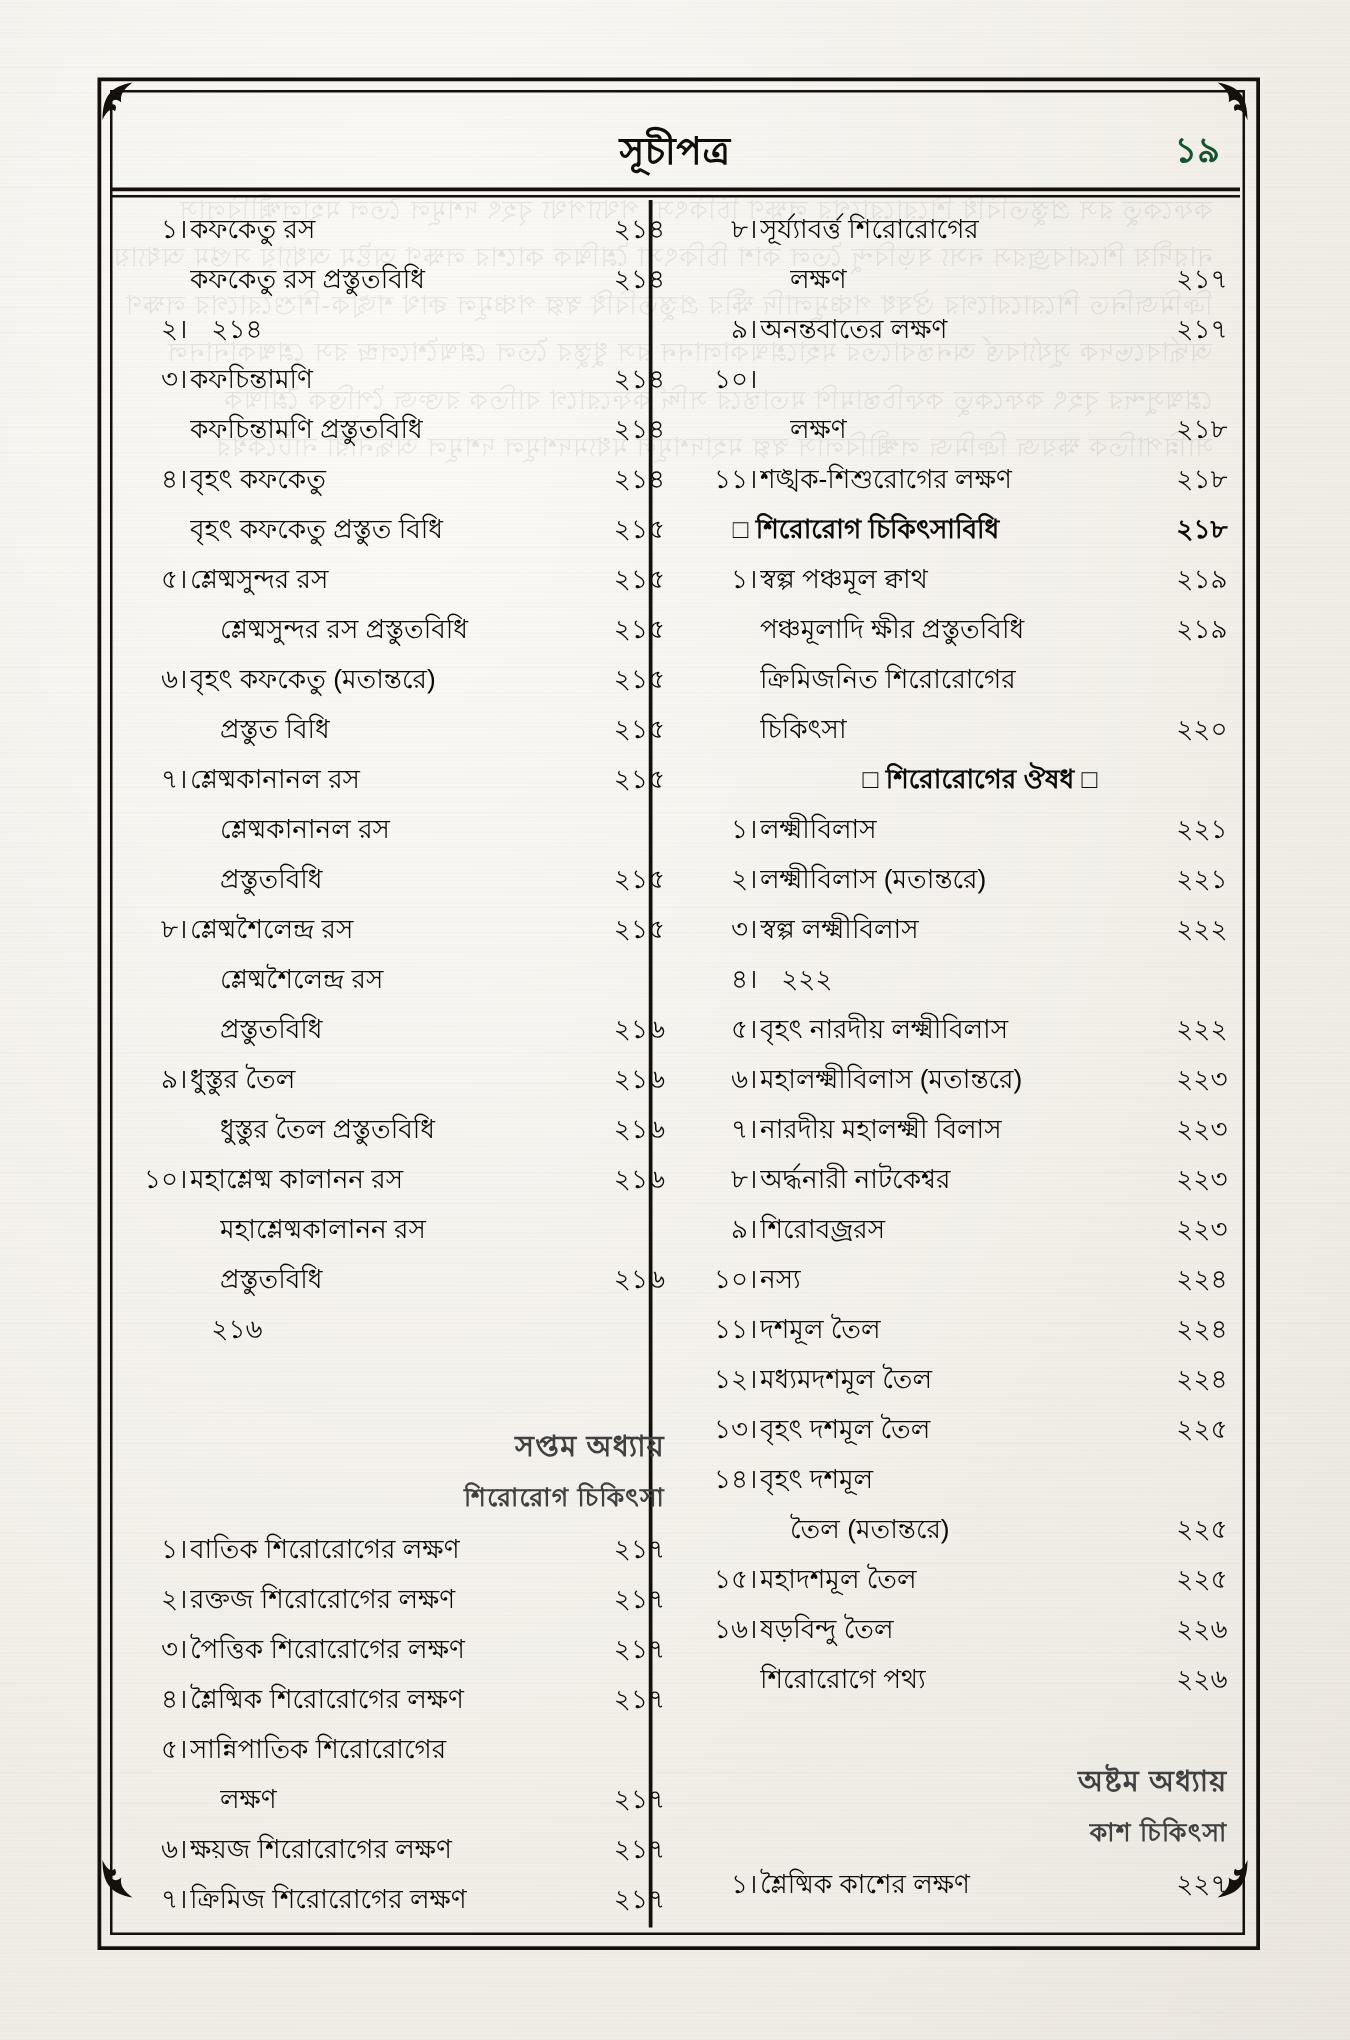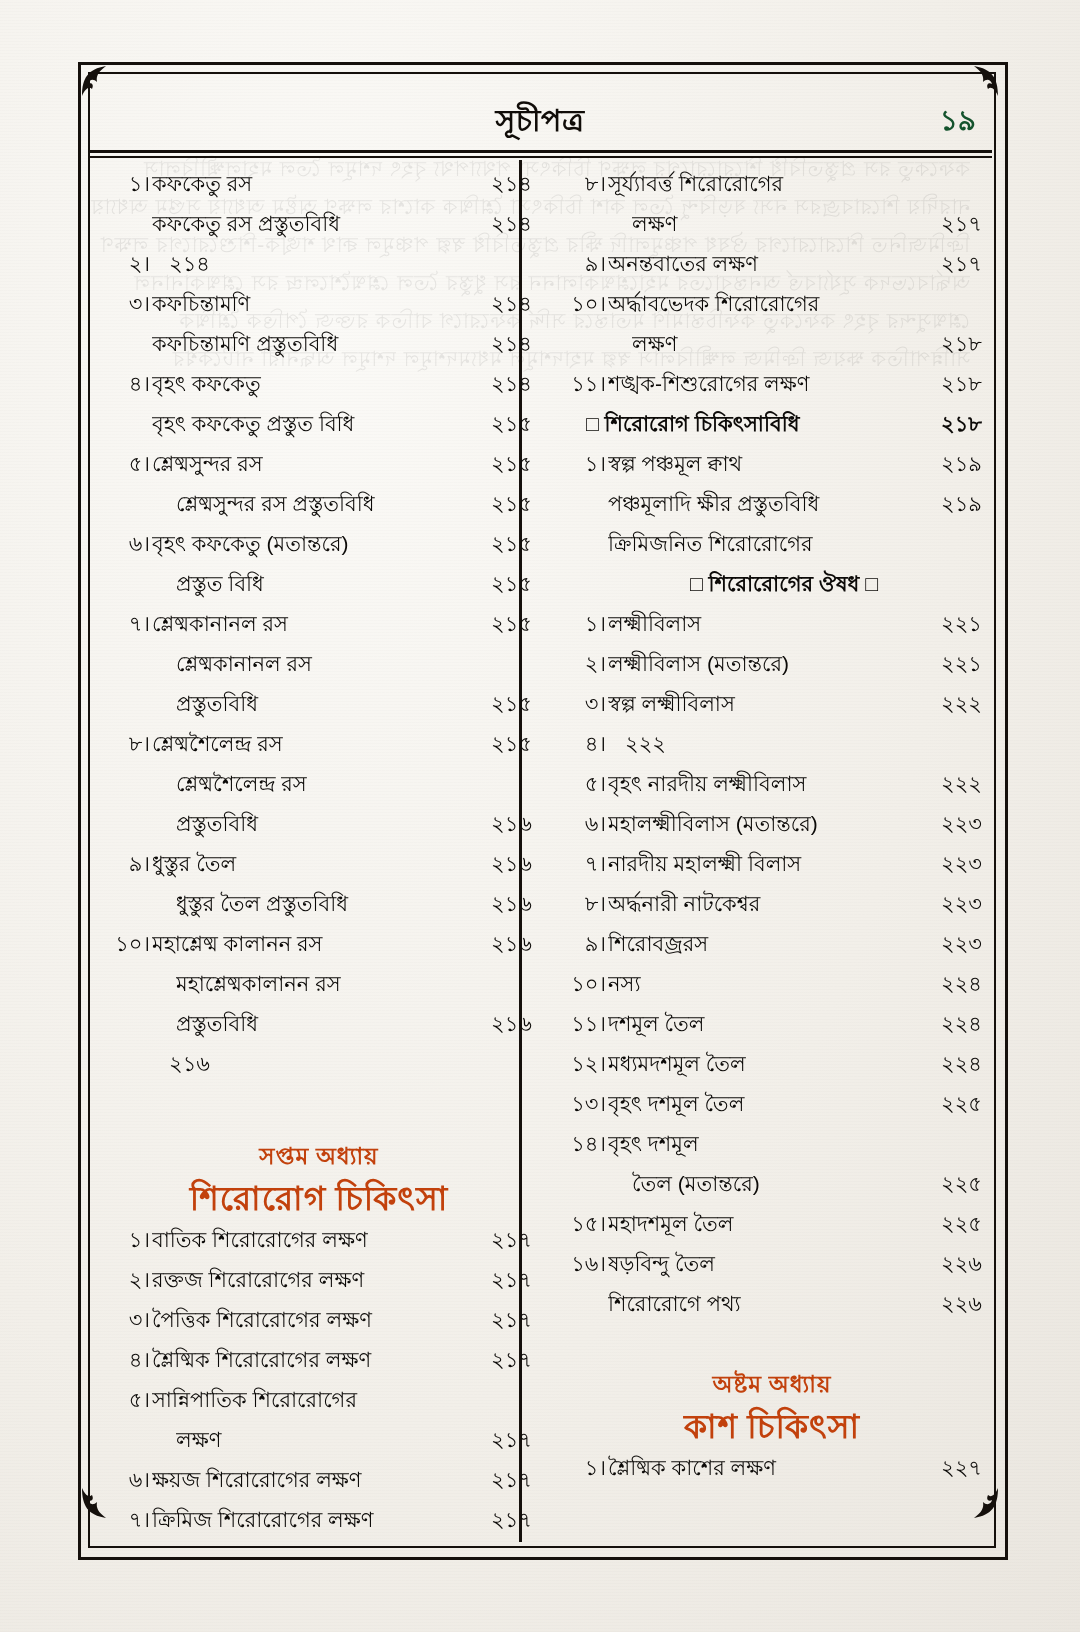--- a/index.html
+++ b/index.html
@@ -170,30 +170,30 @@
   .toc-section {
     font-weight: 700;
     margin-left: 24px;
   }
   .toc-center {
     justify-content: center;
   }
 
   
   .chapter-head {
-    text-align: center;
-    font-family: Liberation Serif, serif;
-    color: #c2410c;
+    text-align: right;
+    font-family: Liberation Sans, sans-serif;
+    color: #404040;
     font-weight: 700;
     font-size: 23px;
     line-height: 42px;
     letter-spacing: 1px;
   }
   .chapter-head .ch-sub {
-    font-size: 33px;
+    font-size: 20px;
     letter-spacing: 1px;
   }
   .spacer-md { height: 40px; }
   .spacer-lg { height: 52px; }
 </style>
 </head>
 <body>
 
 <div class="page-sheet"></div>
 
@@ -404,21 +404,20 @@
         <span class="toc-label">লক্ষণ</span>
         <span class="toc-page">২১৭</span>
       </div>
       <div class="toc-line ind-0">
         <span class="toc-num">৯।</span>
         <span class="toc-label">অনন্তবাতের লক্ষণ</span>
         <span class="toc-page">২১৭</span>
       </div>
       <div class="toc-line ind-0">
         <span class="toc-num">১০।</span>
-        <span class="toc-label">অর্দ্ধাবভেদক শিরোরোগের</span>
         <span class="toc-page"></span>
       </div>
       <div class="toc-line ind-1">
         <span class="toc-num"></span>
         <span class="toc-label">লক্ষণ</span>
         <span class="toc-page">২১৮</span>
       </div>
       <div class="toc-line ind-0">
         <span class="toc-num">১১।</span>
         <span class="toc-label">শঙ্খক-শিশুরোগের লক্ষণ</span>
@@ -435,20 +434,25 @@
       </div>
       <div class="toc-line ind-0 tight">
         <span class="toc-num"></span>
         <span class="toc-label">পঞ্চমূলাদি ক্ষীর প্রস্তুতবিধি</span>
         <span class="toc-page">২১৯</span>
       </div>
       <div class="toc-line ind-0">
         <span class="toc-num"></span>
         <span class="toc-label">ক্রিমিজনিত শিরোরোগের</span>
         <span class="toc-page"></span>
+      </div>
+      <div class="toc-line ind-0">
+        <span class="toc-num"></span>
+        <span class="toc-label">চিকিৎসা</span>
+        <span class="toc-page">২২০</span>
       </div>
       <div class="toc-line toc-center toc-section">
         <span>□ শিরোরোগের ঔষধ □</span>
       </div>
       <div class="toc-line ind-0">
         <span class="toc-num">১।</span>
         <span class="toc-label">লক্ষ্মীবিলাস</span>
         <span class="toc-page">২২১</span>
       </div>
       <div class="toc-line ind-0">

